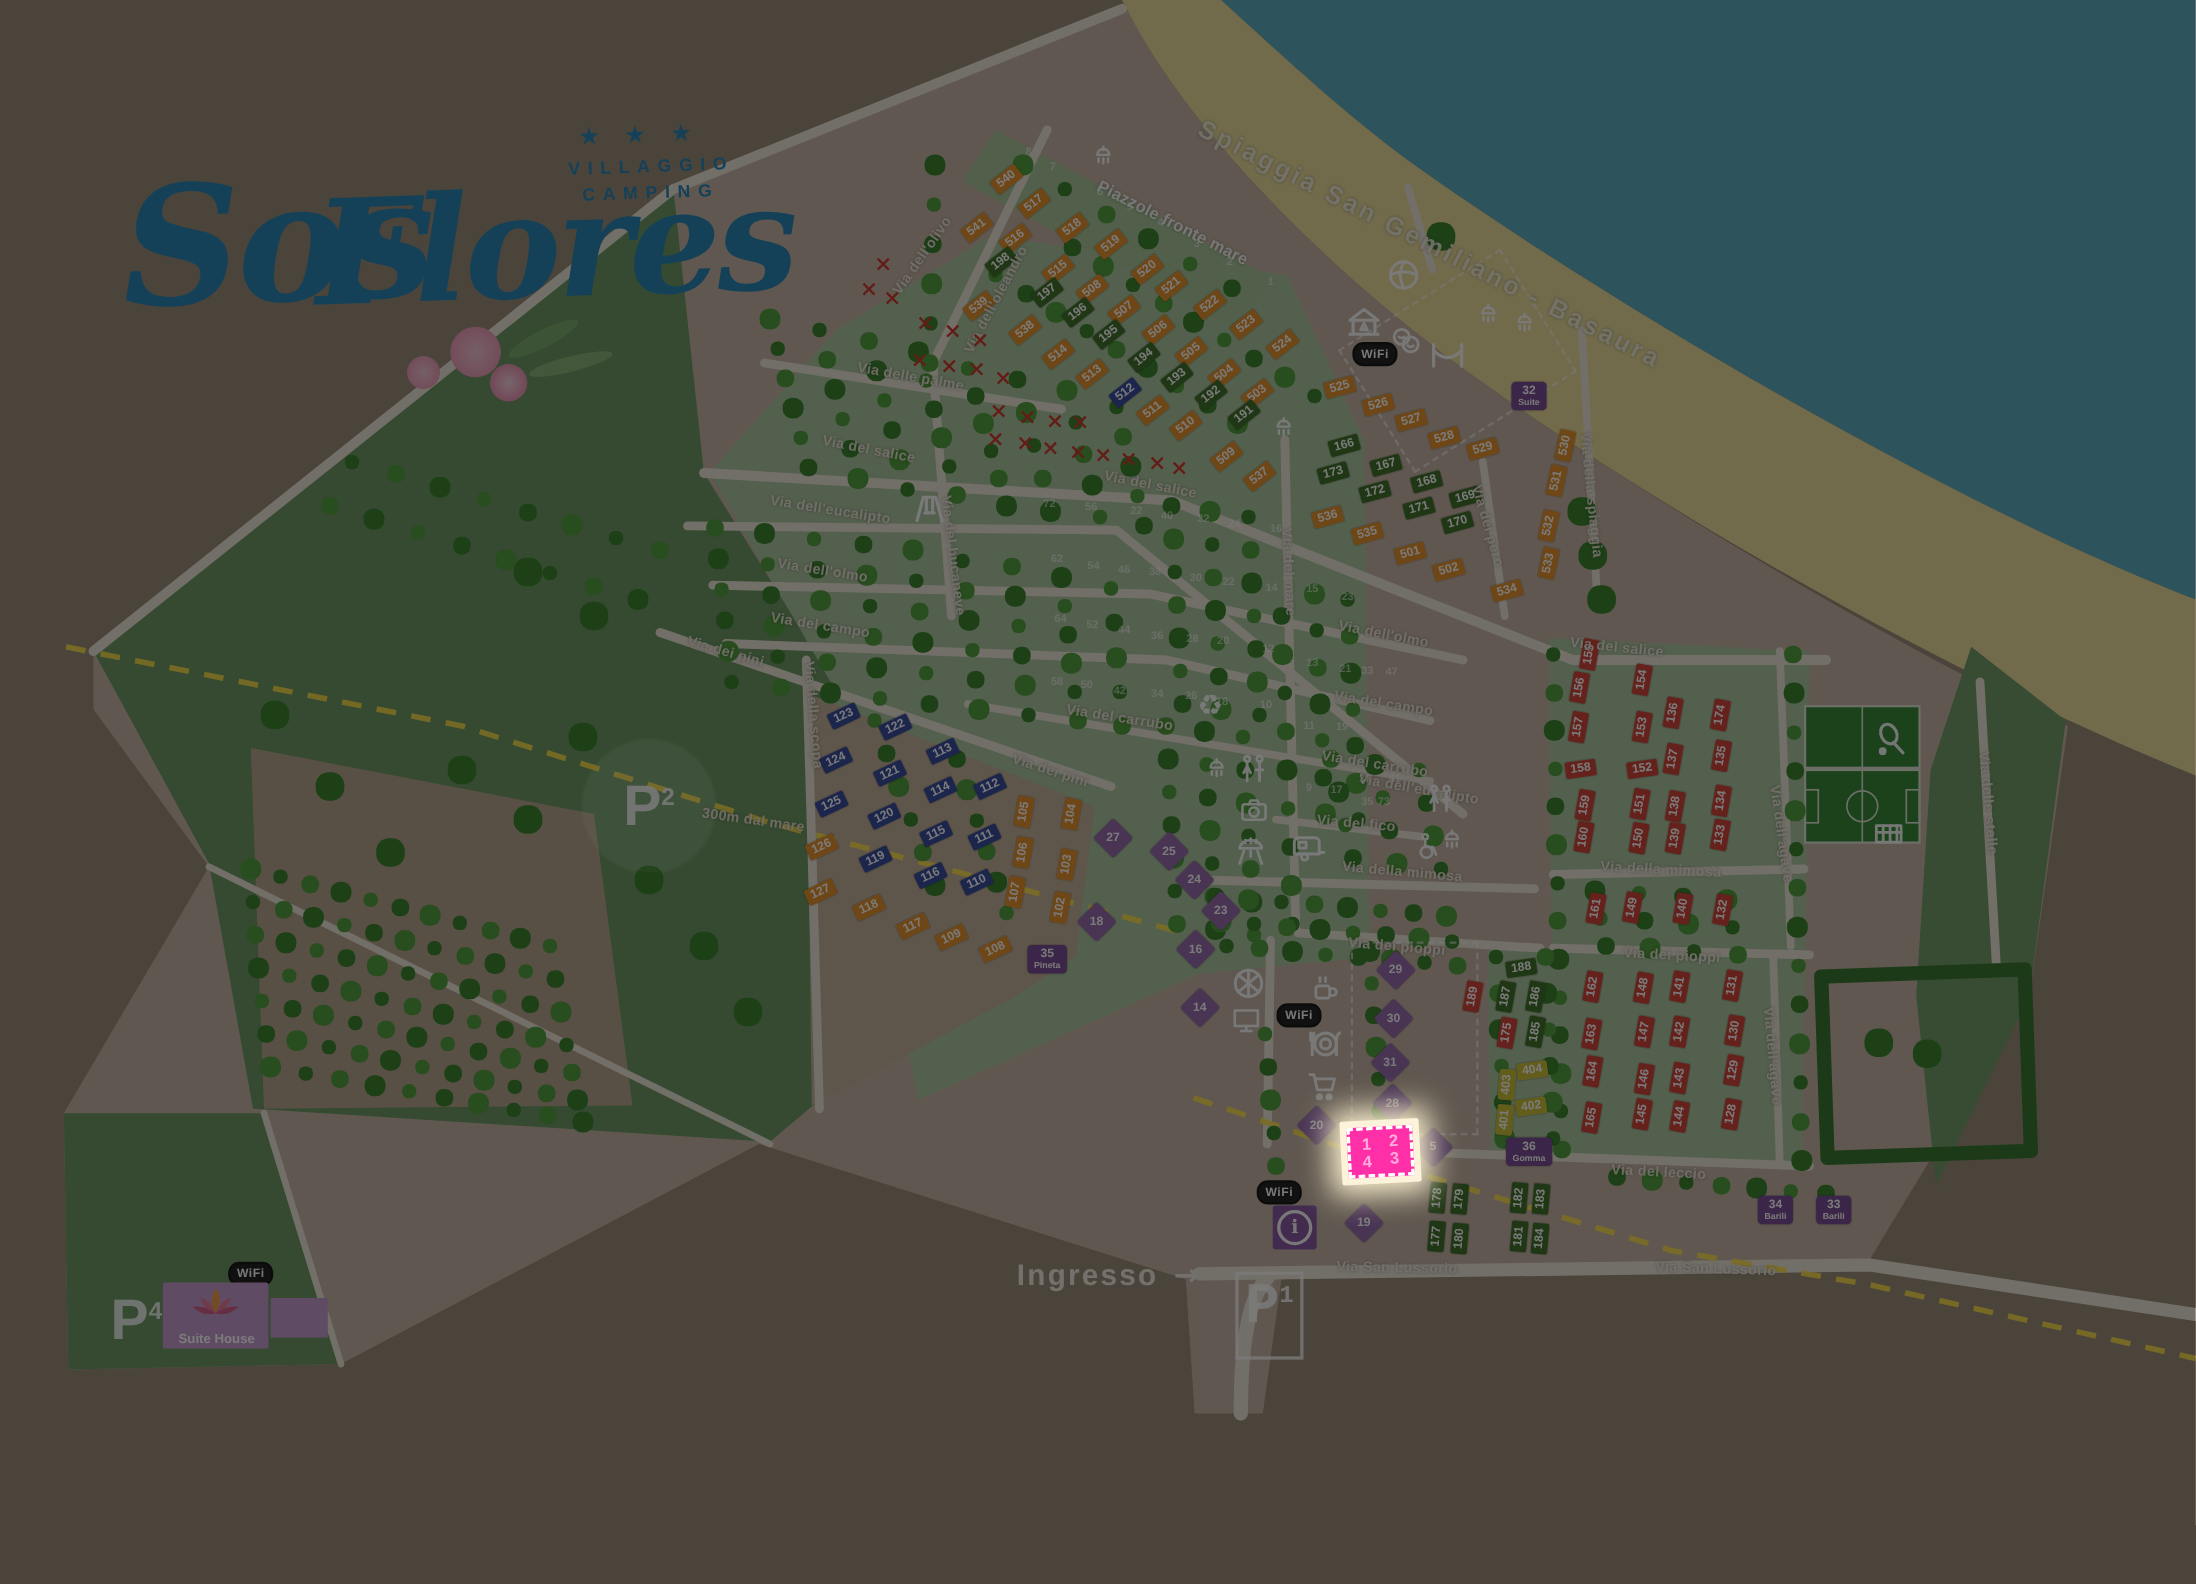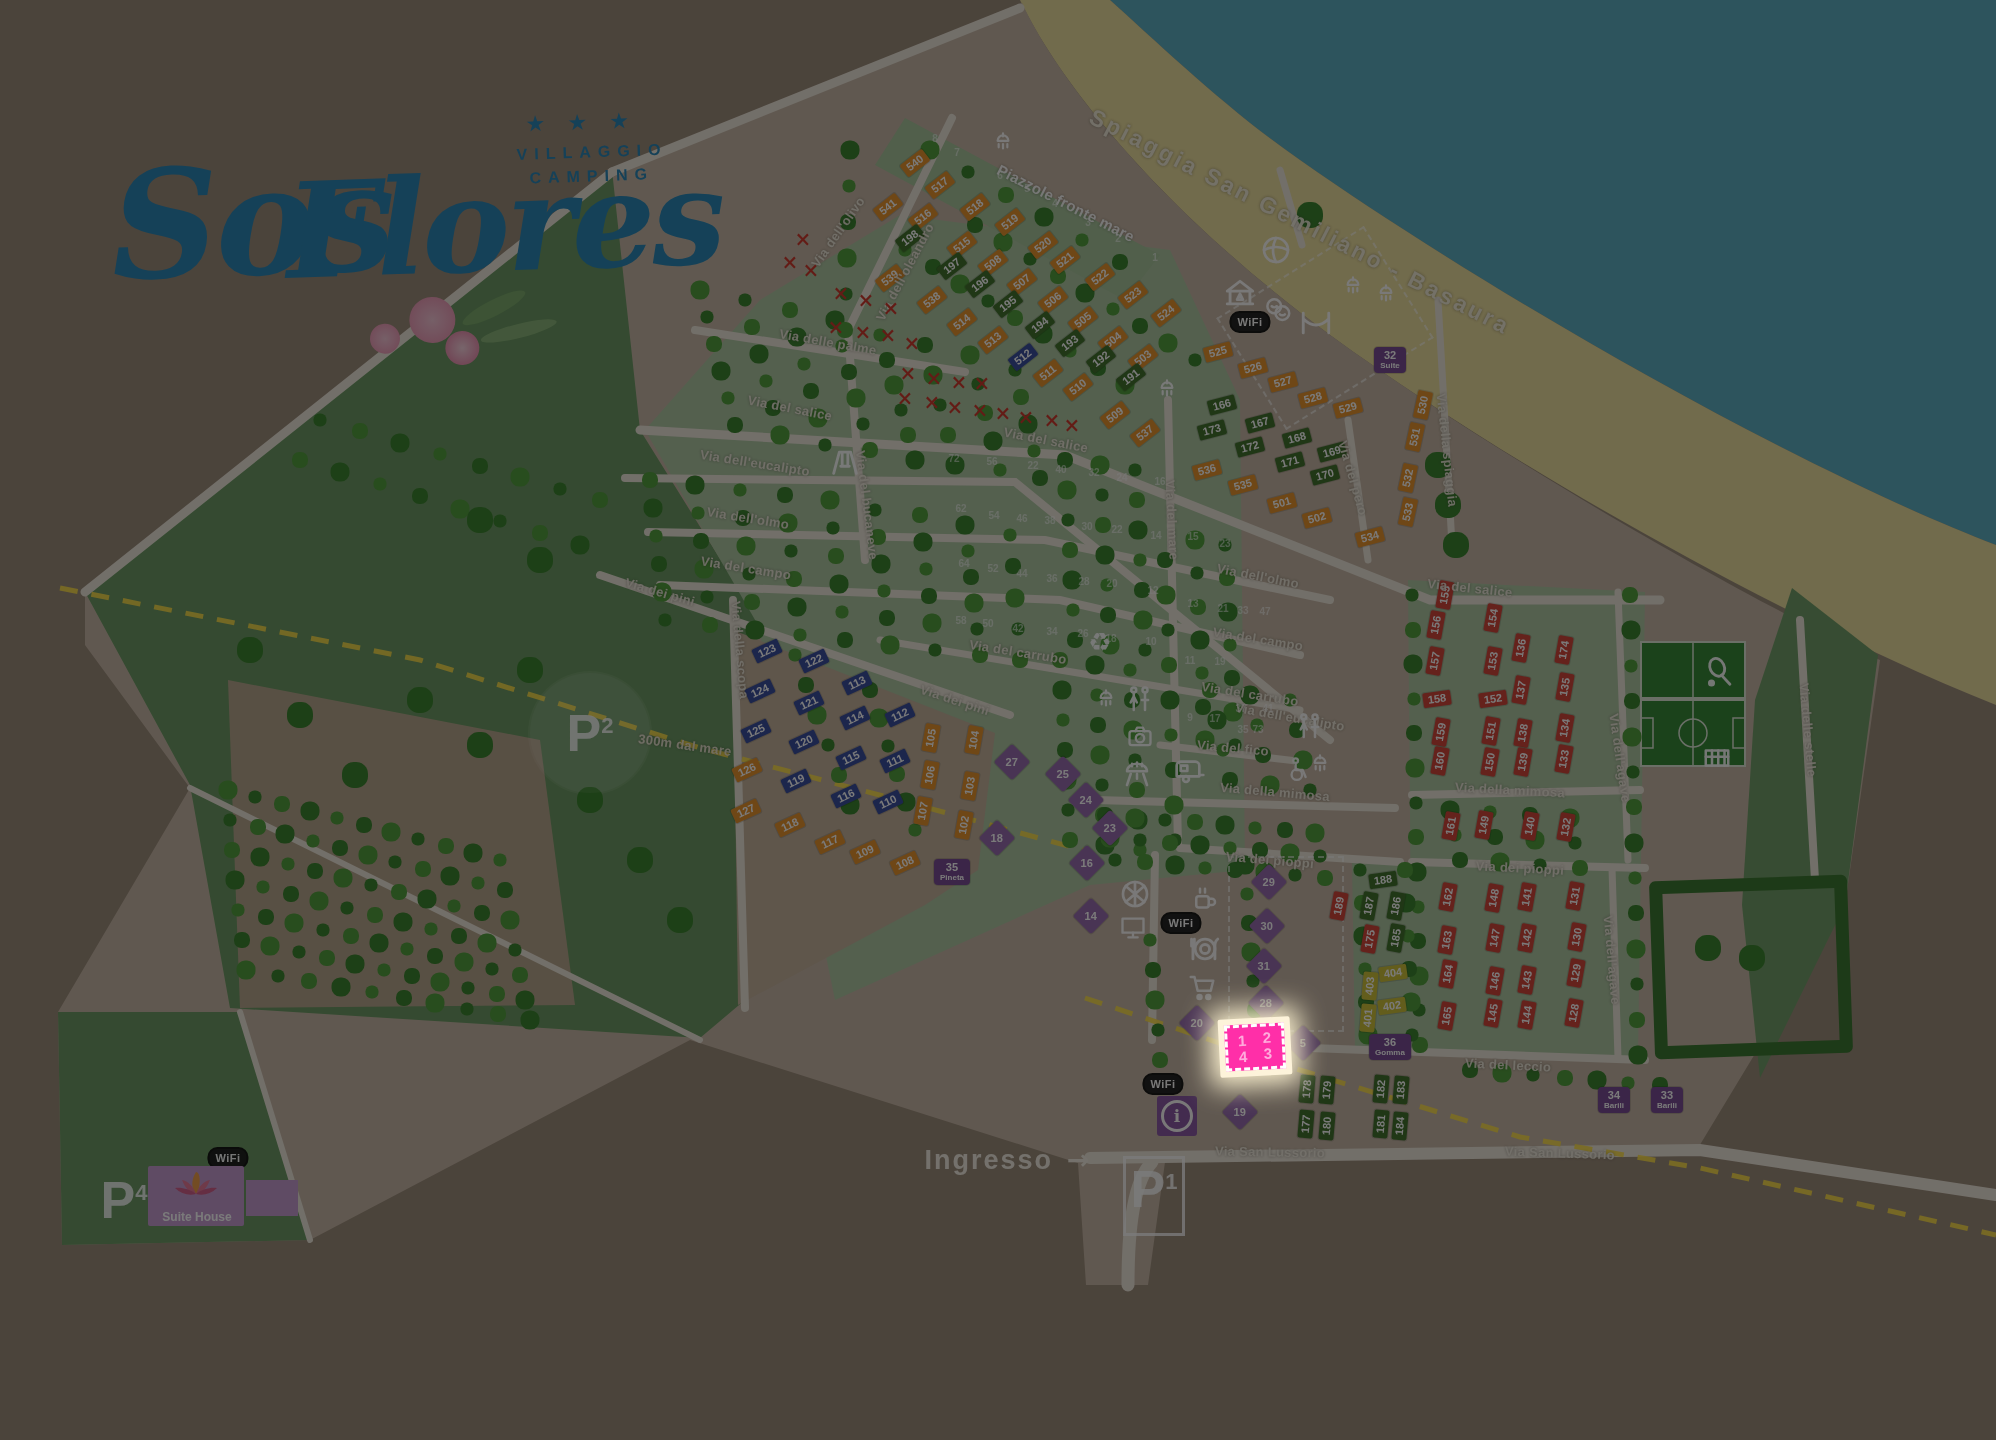--- a/index.html
+++ b/index.html
@@ -852,21 +852,21 @@
       <div class="xmark" style="left: 959px; top: 382px;">×</div>
       <div class="xmark" style="left: 982px; top: 383px;">×</div>
       <div class="xmark" style="left: 905px; top: 398px;">×</div>
       <div class="xmark" style="left: 932px; top: 402px;">×</div>
       <div class="xmark" style="left: 955px; top: 407px;">×</div>
       <div class="xmark" style="left: 980px; top: 410px;">×</div>
       <div class="xmark" style="left: 1003px; top: 413px;">×</div>
       <div class="xmark" style="left: 1026px; top: 417px;">×</div>
       <div class="xmark" style="left: 1052px; top: 420px;">×</div>
       <div class="xmark" style="left: 1072px; top: 425px;">×</div>
-      <div class="parking p-square" style="left: 1154px; top: 1196px;">
+      <div class="parking p-square" style="left: 1154px; top: 1196px; font-family: Liberation Mono, monospace;">
         <div class="pp">P<sup>1</sup></div>
       </div>
       <div class="parking p-circle" style="left: 590px; top: 733px;">
         <div class="pp">P<sup>2</sup></div>
       </div>
       <div class="parking" style="left: 124px; top: 1200px;">
         <div class="pp">P<sup>4</sup></div>
       </div>
     </div>
   <div class="lyr" id="icons">

